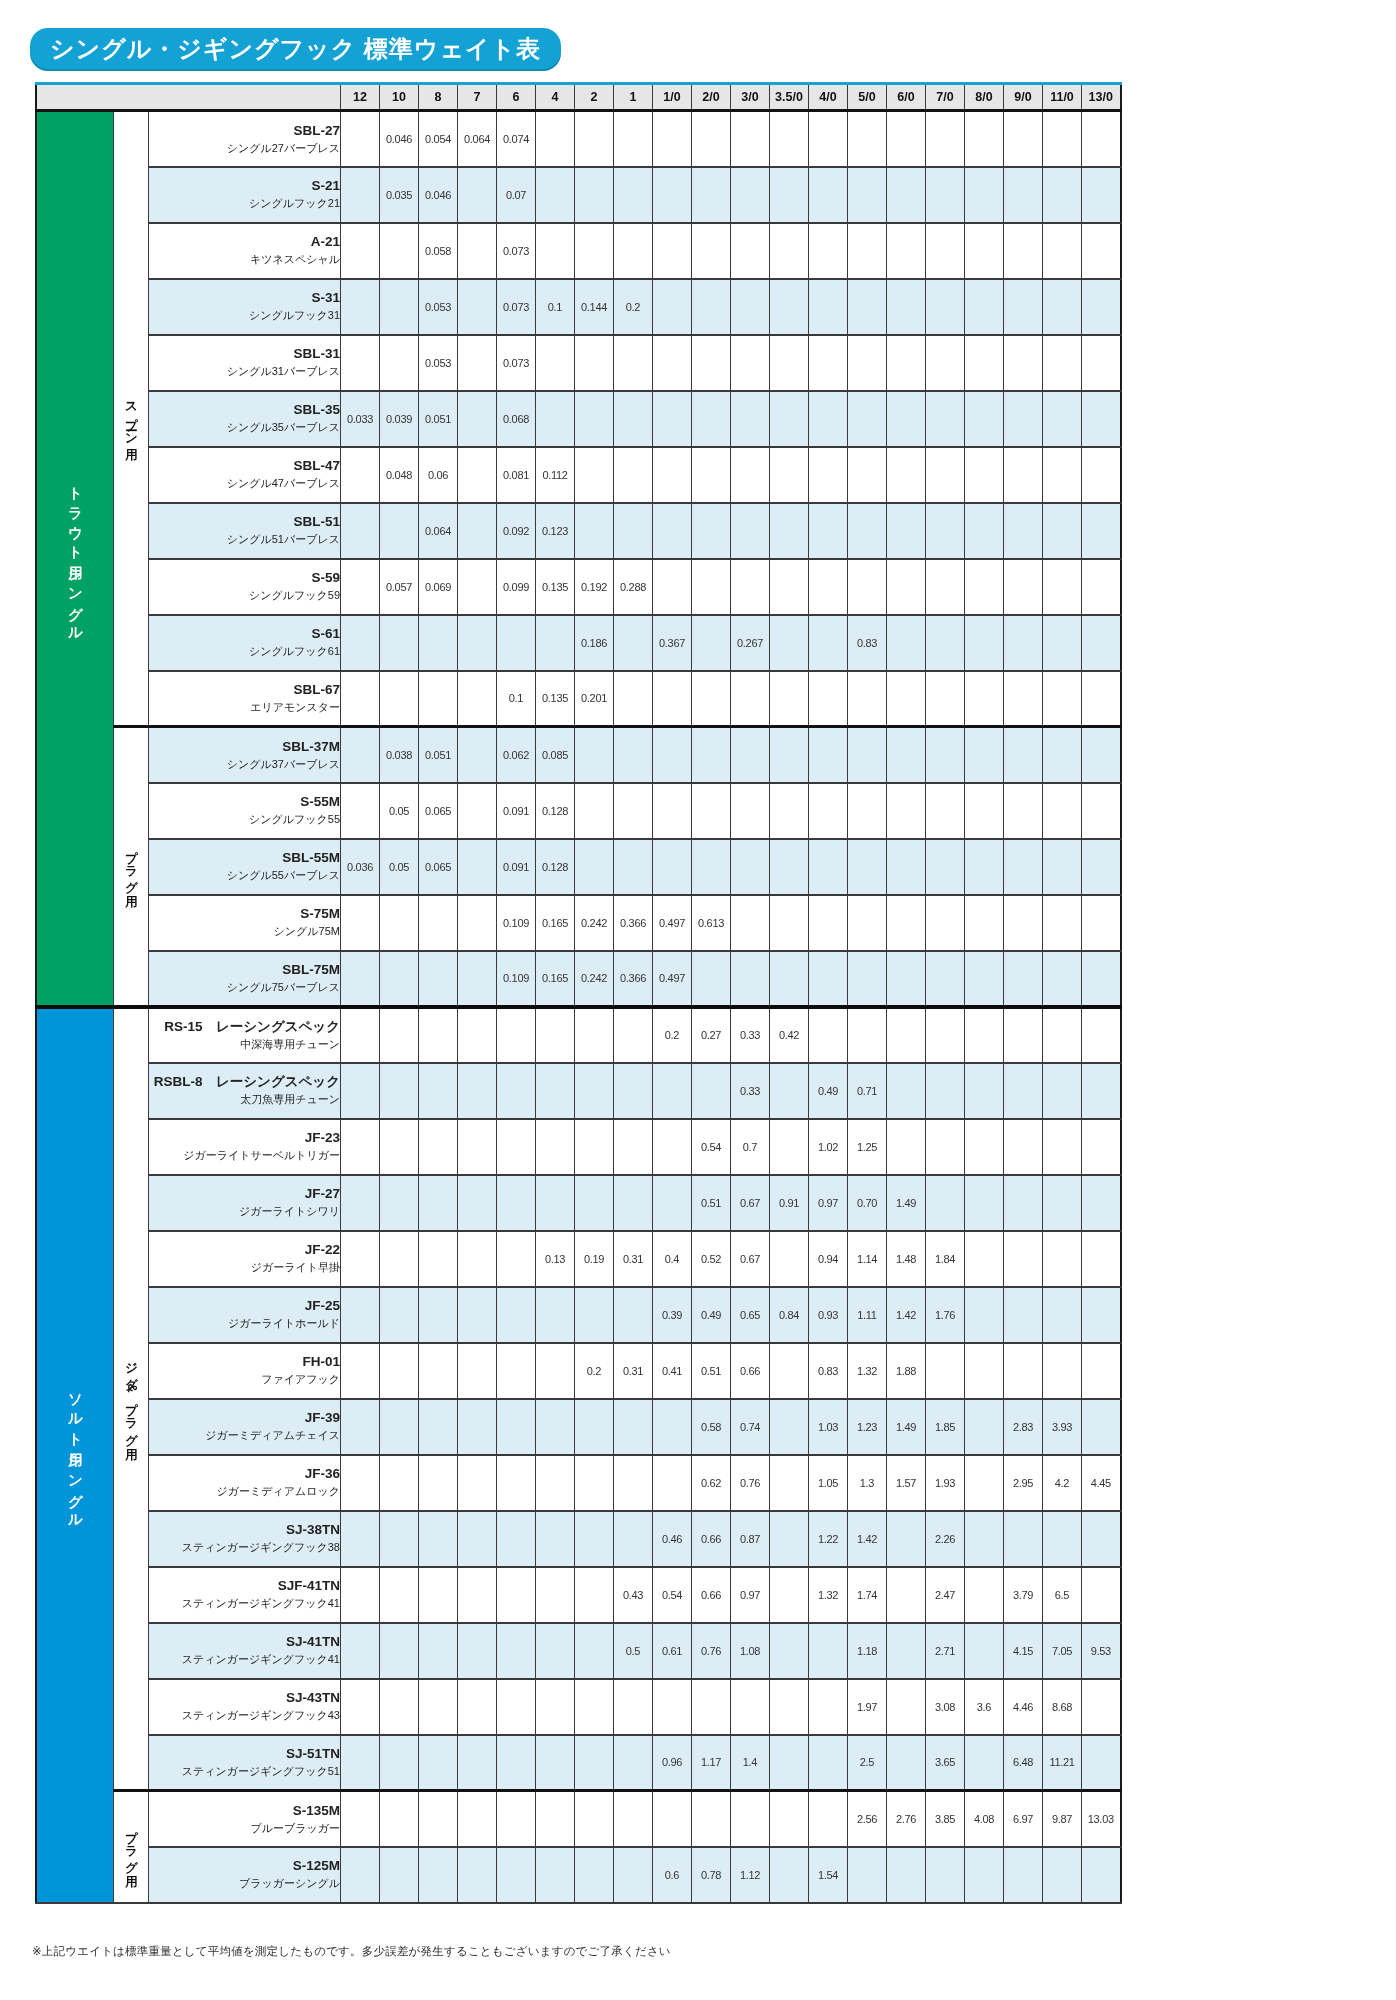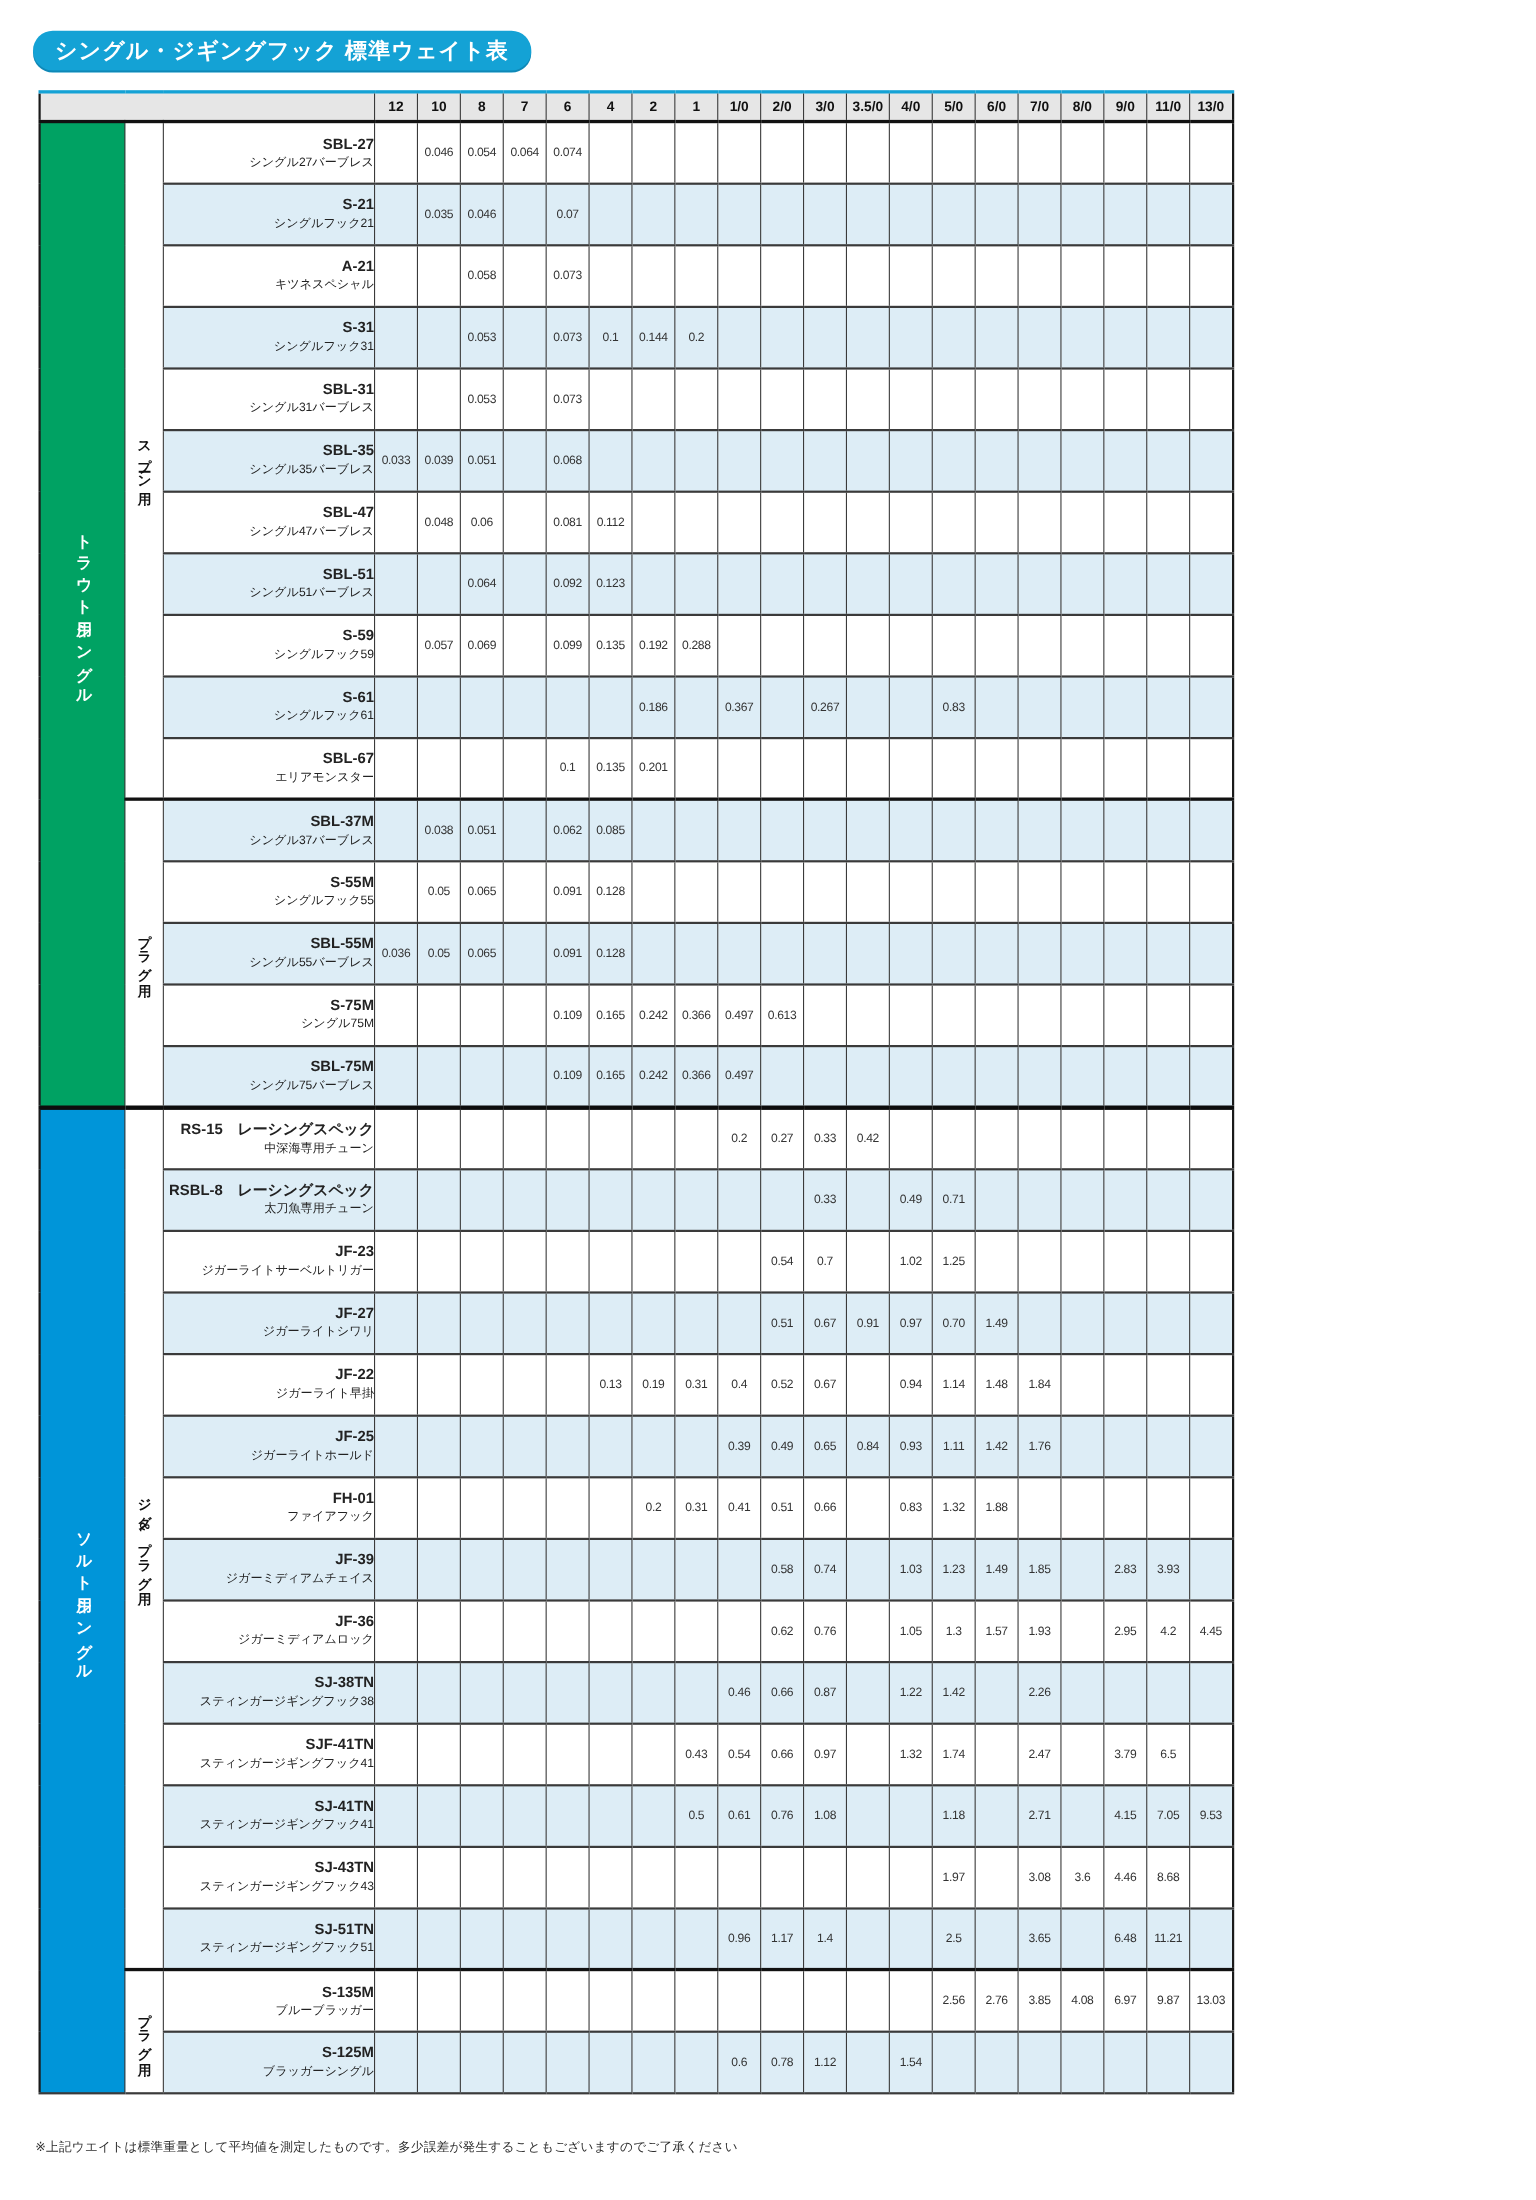--- a/index.html
+++ b/index.html
@@ -3,21 +3,21 @@
 <meta charset="utf-8">
 <style>
   html,body{margin:0;padding:0;}
   body{
     width:1396px;height:2000px;position:relative;background:#ffffff;
     font-family:"Liberation Sans","DejaVu Sans",sans-serif;
     -webkit-font-smoothing:antialiased;
   }
   .title-pill{
     position:absolute;left:30px;top:28px;
-    background:#14a2d5;color:#fff;font-weight:bold;font-size:20px;
+    background:#14a2d5;color:#fff;font-weight:bold;font-size:24px;
     padding:5px 20px 6px 20px;border-radius:18px;letter-spacing:1px;
     box-shadow:inset 0 -2px 0 rgba(0,60,90,.25);
   }
   .tbl-wrap{position:absolute;left:35px;top:82px;}
   table.weights{
     border-collapse:collapse;table-layout:fixed;
     border:2.5px solid #1a1a1a;
   }
   table.weights th{
     background:#e6e6e6;color:#111;font-weight:bold;font-size:12.5px;

